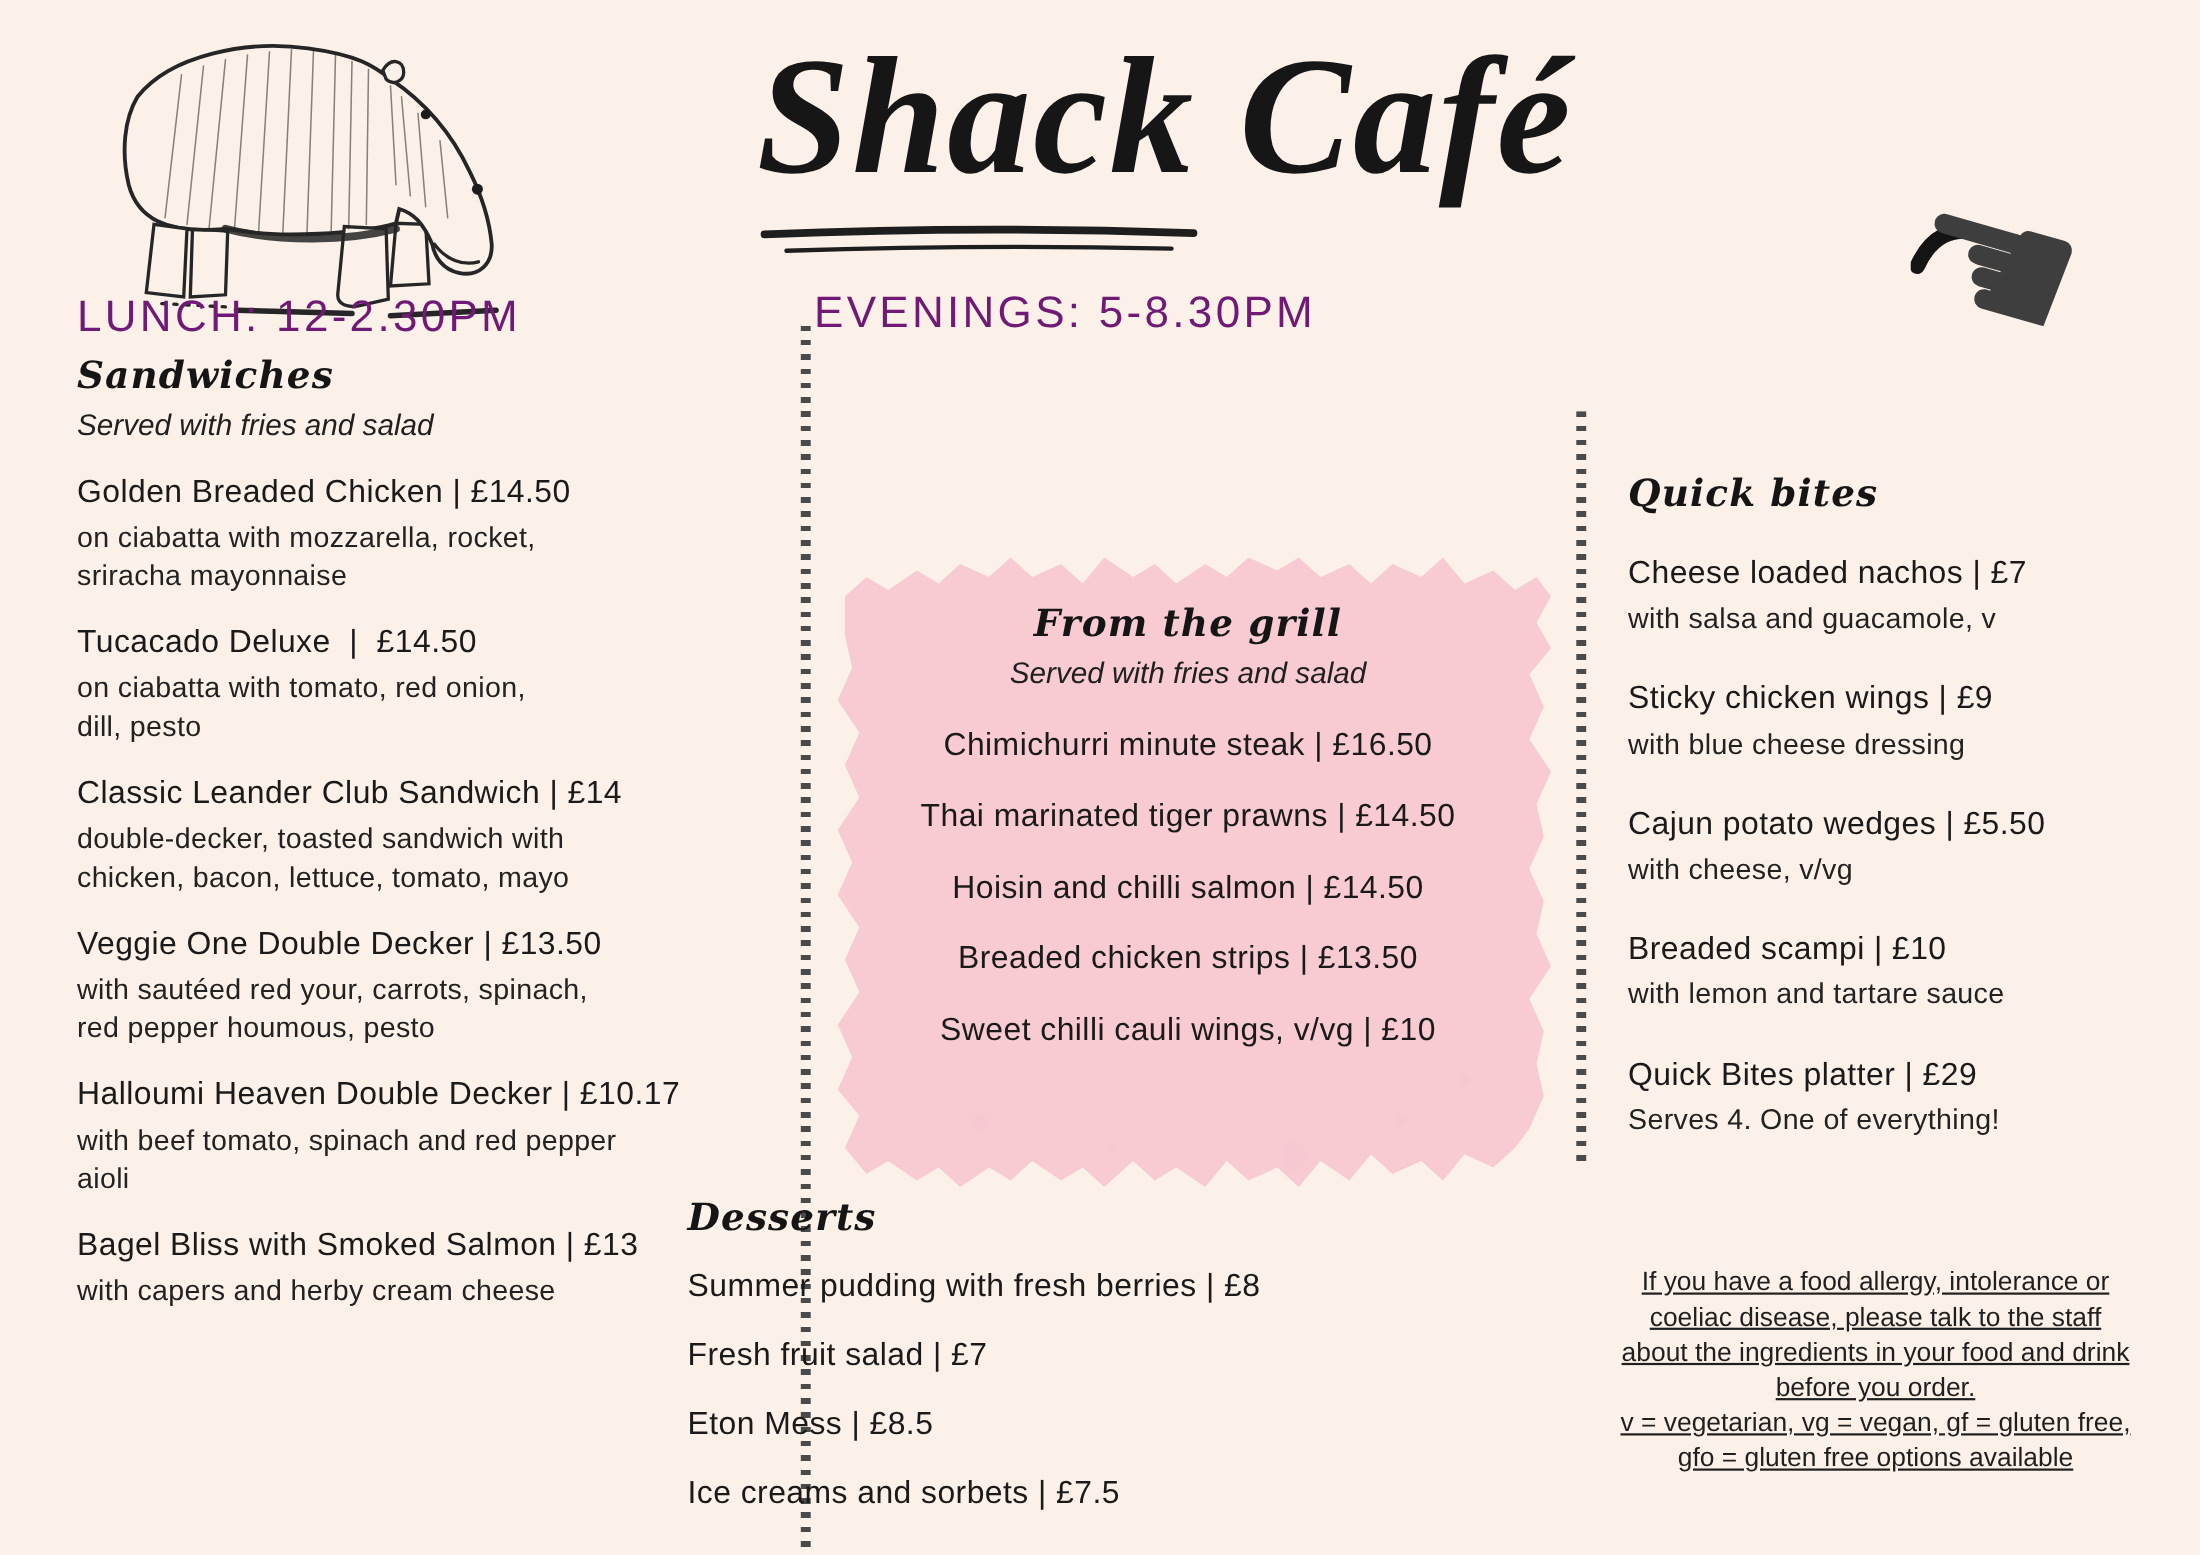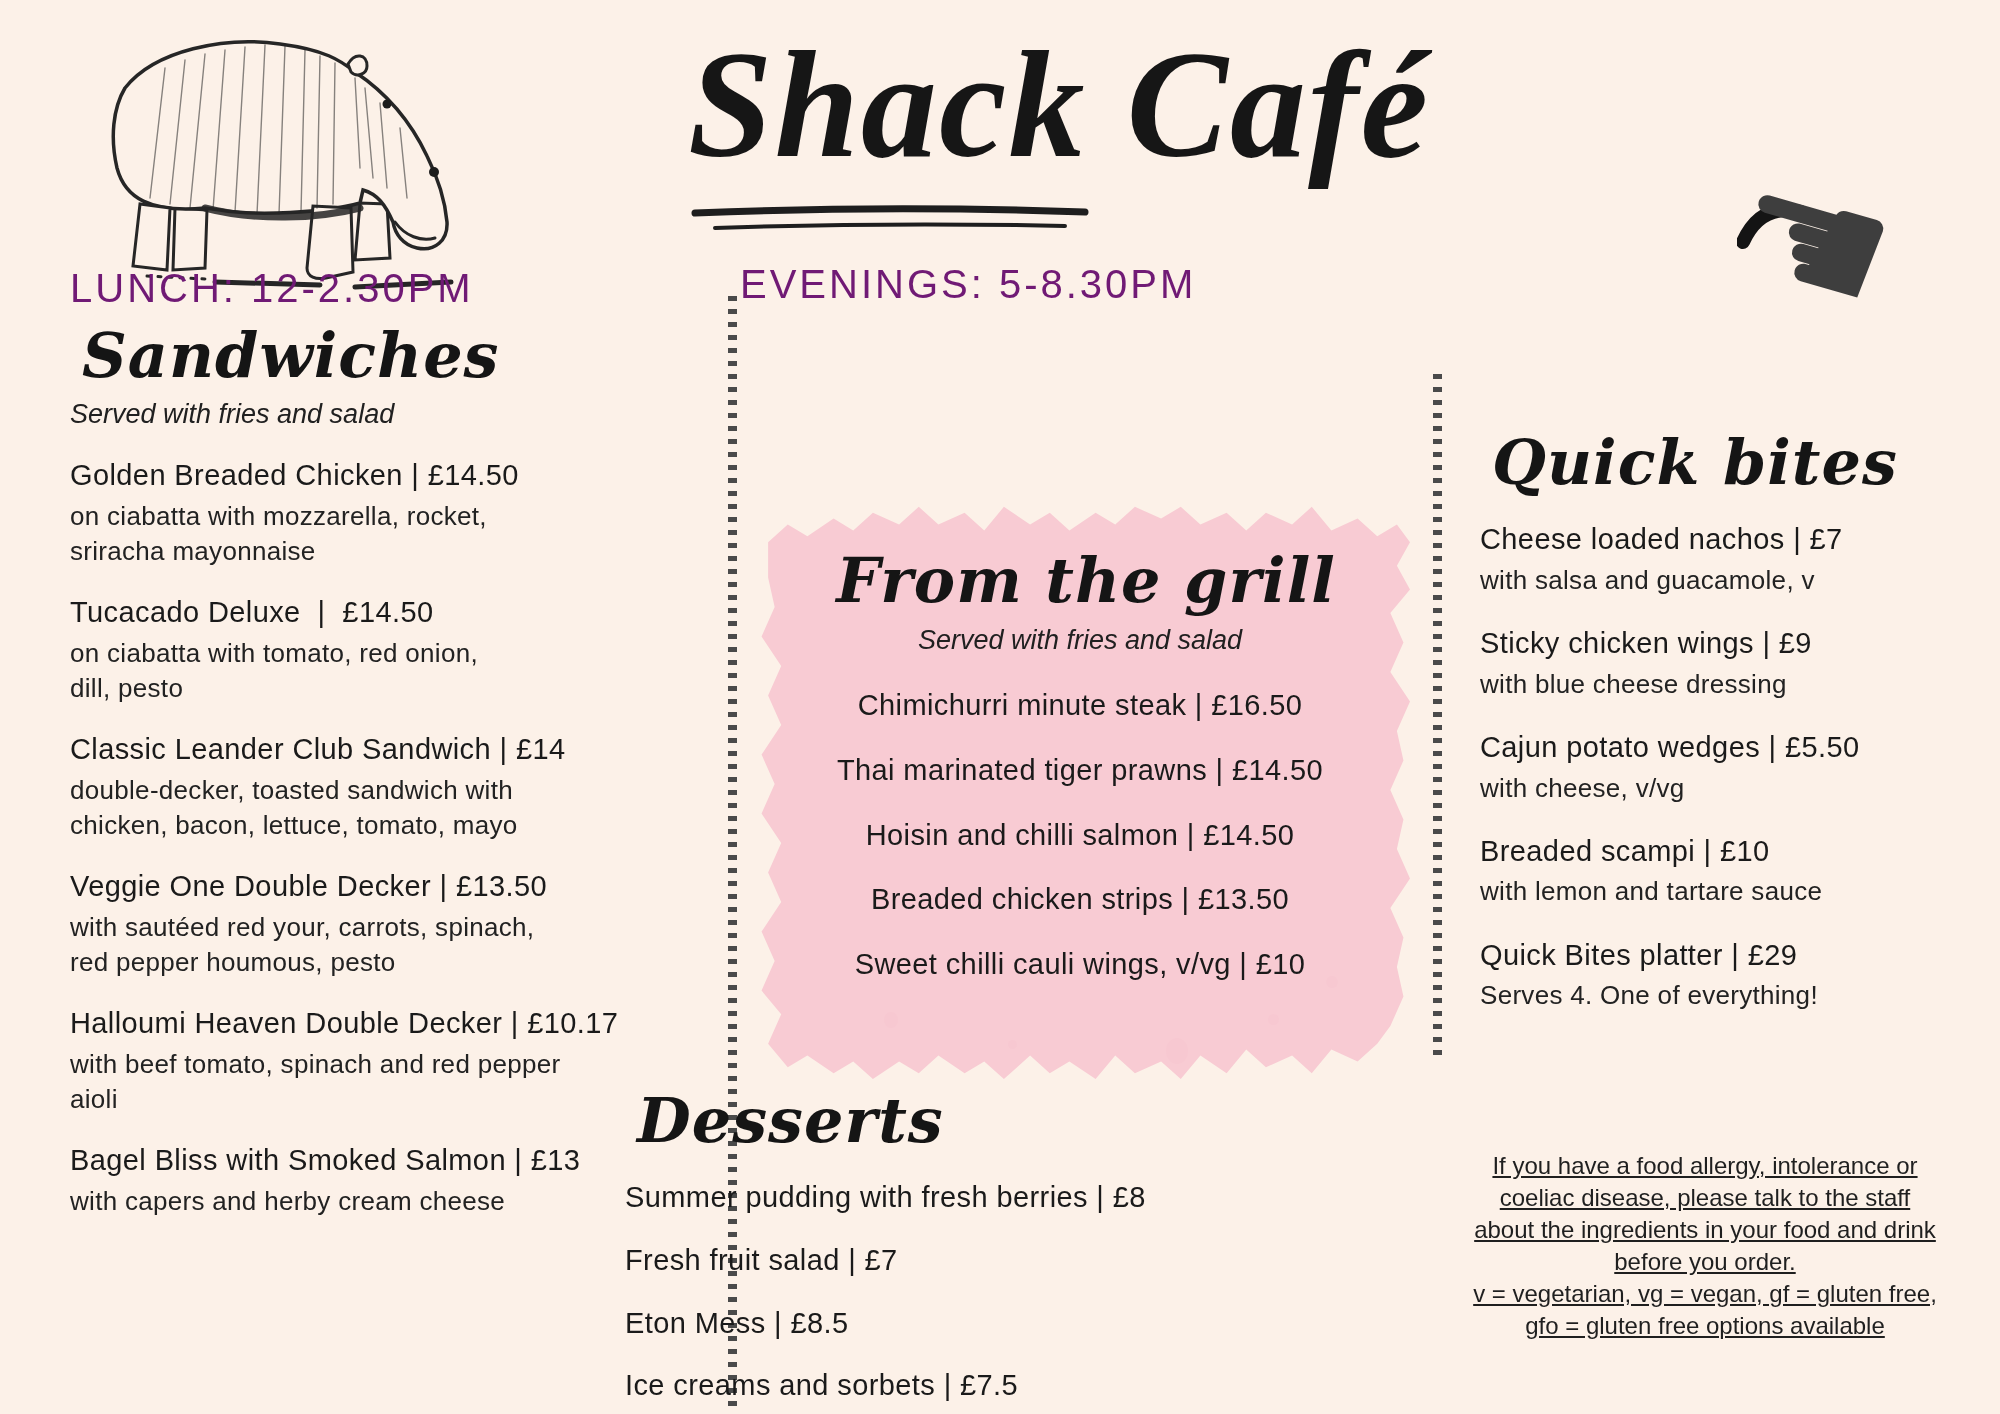--- a/index.html
+++ b/index.html
@@ -24,21 +24,21 @@
   .evenings-heading{left:740px;top:262px;width:680px;text-align:left;}
 
   .hand-glyph{
     left:1735px;top:155px;font-size:175px;line-height:1;color:#3E3E3E;
     transform:rotate(16deg);font-family:"DejaVu Sans",sans-serif;
   }
 
   
   .script-title{
     font-family:"DejaVu Serif",serif;font-style:italic;font-weight:bold;
-    font-size:62px;line-height:1.0;color:#151515;letter-spacing:1px;margin-left:12px;
+    font-size:34px;line-height:1.0;color:#151515;letter-spacing:1px;
   }
   .subnote{
     font-style:italic;font-size:27px;margin-top:11px;line-height:1.3;color:#202020;
   }
 
   
   .item-name{
     font-size:29px;line-height:1.2;white-space:pre;letter-spacing:.4px;color:#1A1A1A;
   }
   .item-desc{
@@ -51,21 +51,21 @@
   .col-left .menu-item:first-of-type{}
 
   .grill-box{left:760px;top:550px;width:640px;text-align:center;}
   .grill-box .menu-item{margin-top:30px;}
   .grill-box .item-name{white-space:nowrap;}
 
   .desserts-box{left:625px;top:1090px;width:660px;}
   .desserts-box .menu-item{margin-top:28px;}
 
   .quick-box{left:1480px;top:432px;width:490px;}
-  .quick-box .menu-item{margin-top:28px;}
+  .quick-box .menu-item{margin-top:38px;}
   .quick-box .menu-item:first-of-type{}
 
   .allergy-note{
     left:1455px;top:1150px;width:500px;text-align:center;
     font-size:24px;line-height:1.33;white-space:pre-line;color:#1F1F1F;text-decoration:underline;
   }
 
   
   .vdots{
     width:9px;

